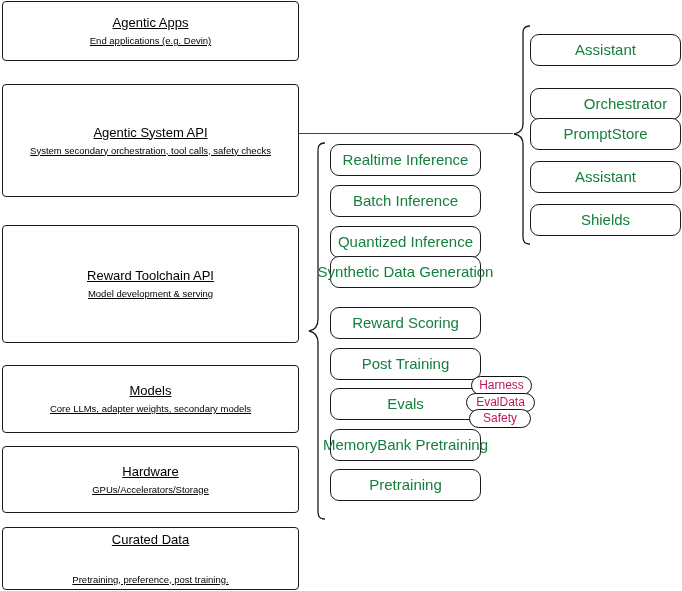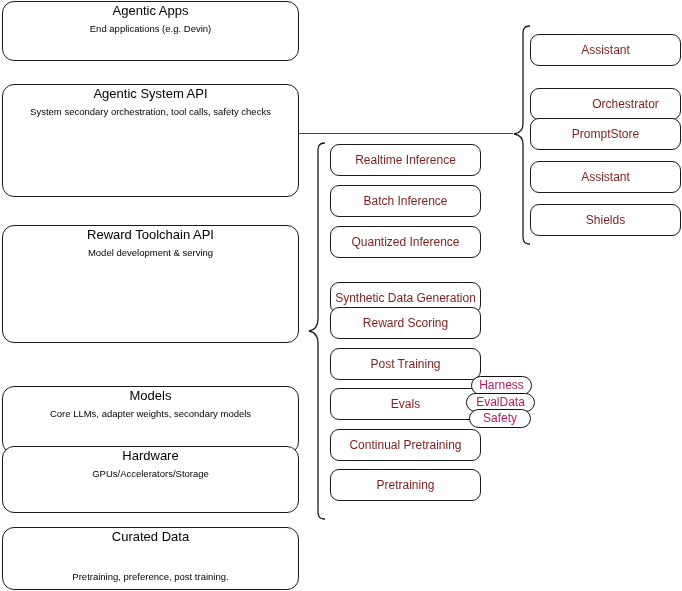--- a/index.html
+++ b/index.html
@@ -17,26 +17,28 @@
     height: 591px;
     background: #ffffff;
     overflow: hidden;
   }
 
   
   .box {
     position: absolute;
     box-sizing: border-box;
     border: 1.2px solid #1a1a1a;
-    border-radius: 12px;
+    border-radius: 4px;
     background: #ffffff;
     display: flex;
     flex-direction: column;
     align-items: center;
+    justify-content: center;
     text-align: center;
+    text-decoration: underline;
   }
   .box .title {
     font-size: 13px;
     line-height: 17px;
     color: #000;
     white-space: nowrap;
   }
   .box .subtitle {
     font-size: 9.5px;
     line-height: 14px;
@@ -51,24 +53,24 @@
   
   .pill {
     position: absolute;
     box-sizing: border-box;
     border: 1.2px solid #1a1a1a;
     border-radius: 9px;
     background: #ffffff;
     display: flex;
     align-items: center;
     justify-content: center;
-    font-size: 12px;
+    font-size: 15px;
     line-height: 16px;
     white-space: nowrap;
-    color: #7f1d1d;
+    color: #15803d;
   }
   .mid-pill  { left: 330px; width: 151px; height: 32px; }
   .right-pill{ left: 530px; width: 151px; height: 32px; }
 
   
   .tag {
     position: absolute;
     box-sizing: border-box;
     border: 1.3px solid #111;
     border-radius: 999px;
@@ -107,21 +109,21 @@
   <div class="box left-box" style="top:84px;height:113px;">
     <div class="title">Agentic System API</div>
     <div class="subtitle">System secondary orchestration, tool calls, safety checks</div>
   </div>
 
   <div class="box left-box" style="top:225px;height:118px;">
     <div class="title">Reward Toolchain API</div>
     <div class="subtitle">Model development &amp; serving</div>
   </div>
 
-  <div class="box left-box" style="top:386px;height:68px;">
+  <div class="box left-box" style="top:365px;height:68px;">
     <div class="title">Models</div>
     <div class="subtitle">Core LLMs, adapter weights, secondary models</div>
   </div>
 
   <div class="box left-box" style="top:446px;height:67px;">
     <div class="title">Hardware</div>
     <div class="subtitle">GPUs/Accelerators/Storage</div>
   </div>
 
   <div class="box left-box" style="top:527px;height:63px;gap:22px;">
@@ -147,34 +149,34 @@
 
   <div class="pill mid-pill" style="top:144px;">
     <span>Realtime Inference</span>
   </div>
   <div class="pill mid-pill" style="top:185px;">
     <span>Batch Inference</span>
   </div>
   <div class="pill mid-pill" style="top:226px;">
     <span>Quantized Inference</span>
   </div>
-  <div class="pill mid-pill" style="top:282px;">
+  <div class="pill mid-pill" style="top:256px;">
     <span>Synthetic Data Generation</span>
   </div>
   <div class="pill mid-pill" style="top:307px;">
     <span>Reward Scoring</span>
   </div>
   <div class="pill mid-pill" style="top:348px;">
     <span>Post Training</span>
   </div>
   <div class="pill mid-pill" style="top:388px;">
     <span>Evals</span>
   </div>
   <div class="pill mid-pill" style="top:429px;">
-    <span>Continual Pretraining</span>
+    <span>MemoryBank Pretraining</span>
   </div>
   <div class="pill mid-pill" style="top:469px;">
     <span>Pretraining</span>
   </div>
 
   <div class="tag" style="left:471px;top:376px;width:61px;height:19px;">
     <span>Harness</span>
   </div>
   <div class="tag" style="left:466px;top:393px;width:69px;height:19px;">
     <span>EvalData</span>

